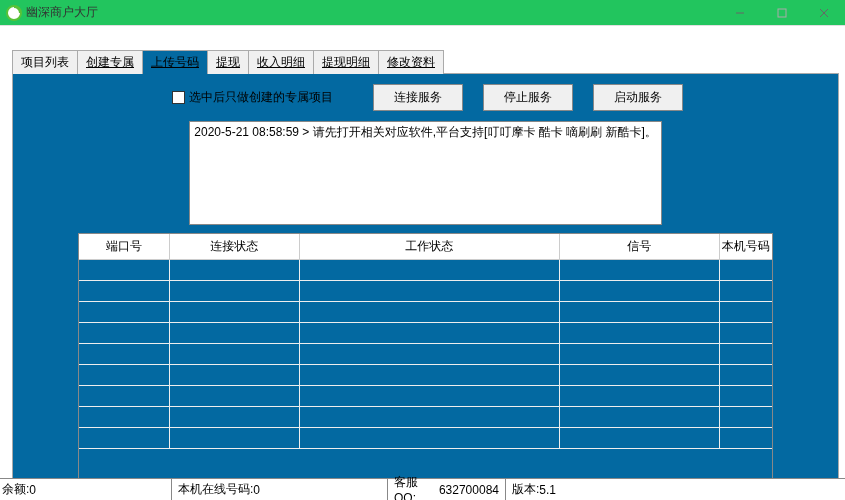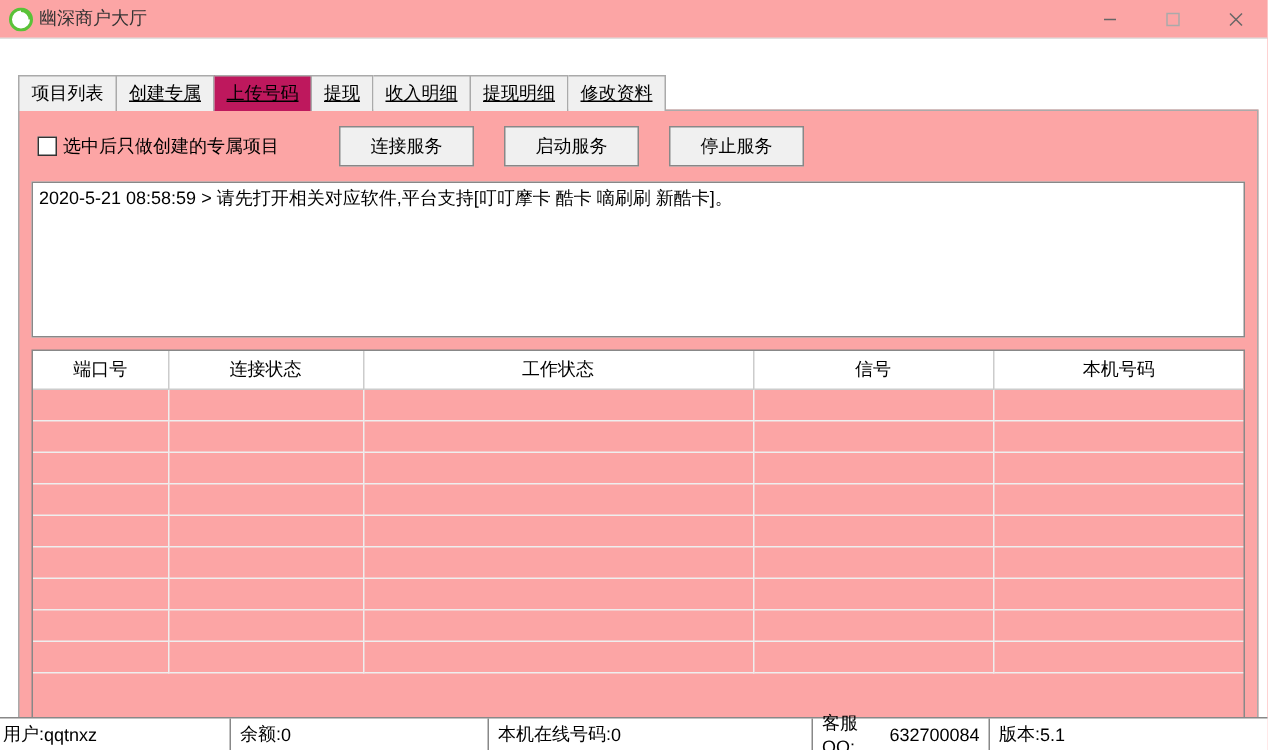--- a/index.html
+++ b/index.html
@@ -1,31 +1,31 @@
 <!DOCTYPE html>
 <html><head>
 <meta charset="utf-8">
 <style>
 * { box-sizing: border-box; margin: 0; padding: 0; font-family: "Microsoft YaHei", "SimSun", sans-serif; font-size: 12px; }
 body { background: #fff; width: 845px; height: 500px; overflow: hidden; }
 
-.titlebar { height: 26px; background: #fca5a5; display: flex; align-items: center; border-bottom: 1px solid #e0e0e0; }
+.titlebar { height: 26px; background: #22c55e; display: flex; align-items: center; border-bottom: 1px solid #e0e0e0; }
 .titlebar .icon { width: 16px; height: 16px; margin: 0 4px 0 6px; }
 .titlebar .title { flex: 0 0 auto; color: #333; }
 .titlebar .spacer { flex: 1; }
 .winbtn { width: 42px; height: 26px; display: flex; align-items: center; justify-content: center; color: #666; }
 
 .body-wrap { padding: 4px 6px 0 12px; }
 
 .tabs { display: flex; }
 .tab { border: 1px solid #aaa; border-bottom: none; padding: 3px 8px; background: #f0f0f0; position: relative; top: 1px; cursor: default; margin-top: 19px; }
 .tab + .tab { border-left: none; text-decoration: underline; }
-.tab.active { background: #be185d; z-index: 2; }
-
-.tabpanel { border: 1px solid #aaa; background: #fca5a5; padding: 10px 8px 8px 8px; height: 420px; display: flex; flex-direction: column; }
+.tab.active { background: #0369a1; z-index: 2; }
+
+.tabpanel { border: 1px solid #aaa; background: #0369a1; padding: 10px 8px 8px 8px; height: 420px; display: flex; flex-direction: column; align-items: center; }
 
 .row1 { display: flex; align-items: center; gap: 20px; margin-bottom: 10px; padding-left: 4px; }
 .chk-wrap { display: flex; align-items: center; gap: 4px; }
 .chk { width: 13px; height: 13px; border: 1px solid #333; background: #fff; }
 .btn { border: 1px solid #888; background: #f0f0f0; padding: 4px 20px; cursor: default; }
 .btn-gap { display: flex; gap: 20px; margin-left: 20px; }
 
 .logbox { border: 1px solid #888; background: #fff; height: 104px; padding: 2px 4px; overflow: auto; font-family: "SimSun", monospace; margin-bottom: 8px; }
 
 .tablewrap { border: 1px solid #888; flex: 1; overflow: hidden; display: flex; flex-direction: column; }
@@ -88,22 +88,22 @@
 
   <div class="tabpanel">
 
     <div class="row1">
       <div class="chk-wrap">
         <span class="chk"></span>
         <span>选中后只做创建的专属项目</span>
       </div>
       <div class="btn-gap">
         <div class="btn">连接服务</div>
+        <div class="btn">停止服务</div>
         <div class="btn">启动服务</div>
-        <div class="btn">停止服务</div>
       </div>
     </div>
 
     <div class="logbox">
       <span>2020-5-21 08:58:59 &gt; 请先打开相关对应软件,平台支持[叮叮摩卡 酷卡 嘀刷刷 新酷卡]。</span>
     </div>
 
     <div class="tablewrap">
       <table>
         <colgroup>
@@ -187,24 +187,20 @@
               <td></td>
             </tr>
           </tbody>
       </table>
     </div>
 
   </div>
 </div>
 
 <div class="statusbar">
-  <div class="cell w1">
-    <span>用户:</span>
-      <span>qqtnxz</span>
-  </div>
   <div class="cell w2">
     <span>余额:</span>
       <span>0</span>
   </div>
   <div class="cell w3">
     <span>本机在线号码:</span>
       <span>0</span>
   </div>
   <div class="cell w4">
     <span>客服QQ:</span>

